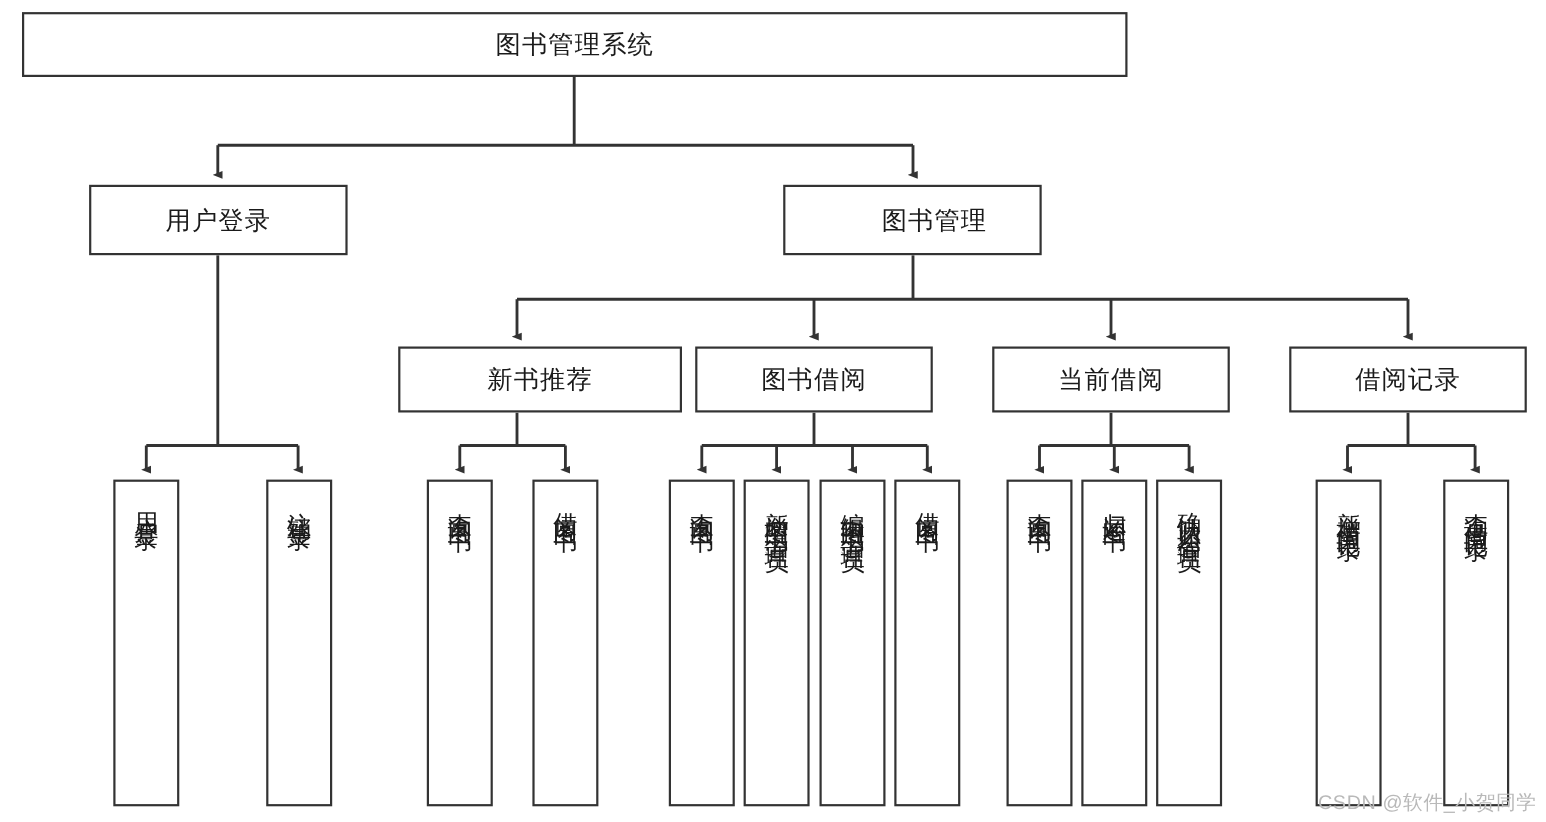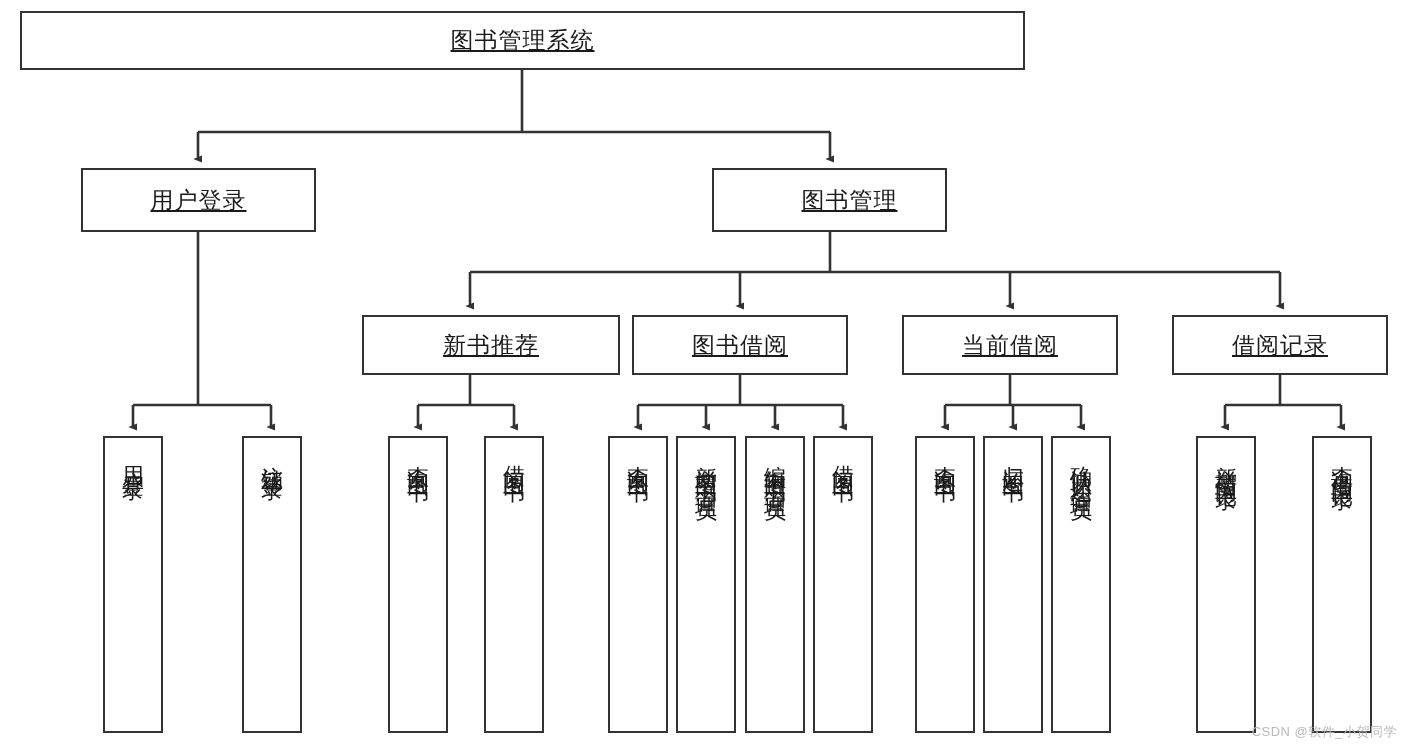--- a/index.html
+++ b/index.html
@@ -31,39 +31,38 @@
     border: 2px solid #333333;
     background: #ffffff;
     display: flex;
     align-items: center;
     justify-content: center;
     color: #1a1a1a;
   }
   .node.horizontal {
     font-size: 23px;
     letter-spacing: 1px;
-    text-decoration: underline;
   }
   .node.vertical {
     font-size: 22px;
     padding-top: 10px;
     align-items: flex-start;
   }
   .node.vertical .vtext {
     writing-mode: vertical-rl;
     text-orientation: upright;
     letter-spacing: 5px;
     line-height: 1;
     white-space: nowrap;
   }
   .watermark {
     position: absolute;
     right: 8px;
     bottom: 6px;
-    font-size: 13px;
+    font-size: 18px;
     color: #b9b9b9;
     letter-spacing: 0.5px;
     white-space: nowrap;
   }
 </style>
 </head>
 <body>
 
 <div id="canvas">
 

